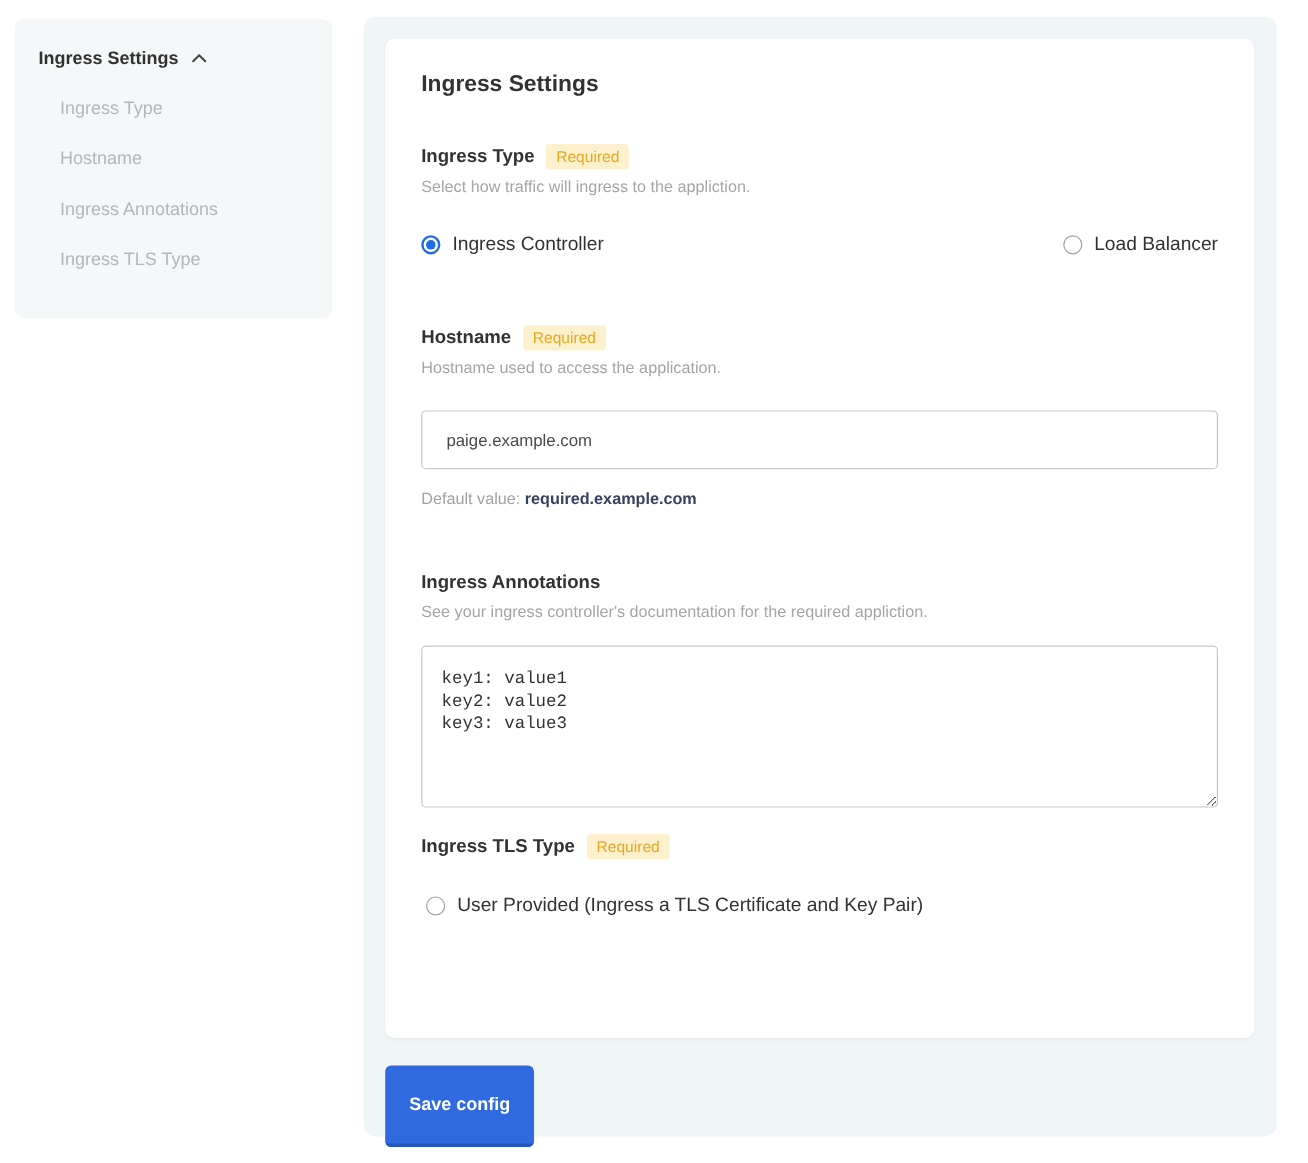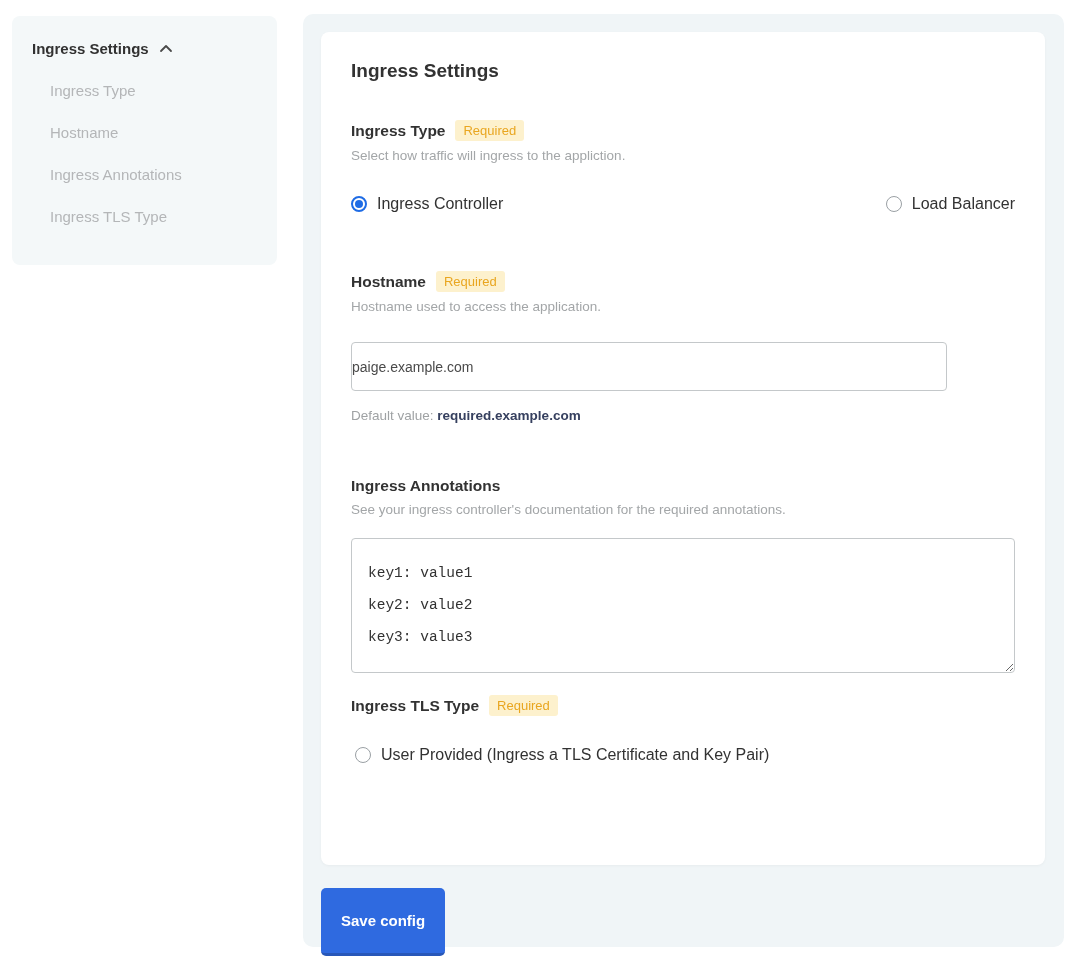--- a/index.html
+++ b/index.html
@@ -133,25 +133,25 @@
     margin-left: 10px;
     font-size: 16px;
     color: #323232;
   }
   .radio-stack .radio-option { margin-top: 30px; margin-left: 4px; }
 
   
   .text-input {
     display: block;
     margin-top: 28px;
-    width: 596px;
+    width: 664px;
     height: 49px;
     border: 1px solid #c4c8ca;
     border-radius: 4px;
-    padding: 0 0;
+    padding: 0 20px;
     font-size: 14px;
     color: #4a4a4a;
     font-family: "Liberation Sans", sans-serif;
     background: #ffffff;
     outline: none;
   }
   .default-line {
     margin-top: 17px;
     font-size: 13.5px;
     color: #9fa2a4;
@@ -162,21 +162,21 @@
   }
   .textarea-input {
     display: block;
     margin-top: 21px;
     width: 664px;
     height: 135px;
     border: 1px solid #c4c8ca;
     border-radius: 4px;
     padding: 18px 16px;
     font-size: 14.5px;
-    line-height: 32px;
+    line-height: 19px;
     color: #323232;
     font-family: "Liberation Mono", "DejaVu Sans Mono", monospace;
     background: #ffffff;
     resize: vertical;
     outline: none;
   }
 
   
   .save-btn {
     margin-top: 23px;
@@ -244,21 +244,21 @@
         </div>
         <p class="help-text">Hostname used to access the application.</p>
         <input class="text-input" type="text" value="paige.example.com" style="">
         <p class="default-line"><span>Default value:</span> <b>required.example.com</b></p>
       </div>
 
       <div class="sec-annotations">
         <div class="section-heading-row">
           <span class="section-heading">Ingress Annotations</span>
         </div>
-        <p class="help-text">See your ingress controller's documentation for the required annotations.</p>
+        <p class="help-text">See your ingress controller's documentation for the required appliction.</p>
         <textarea class="textarea-input" spellcheck="false" style="">key1: value1
 key2: value2
 key3: value3</textarea>
       </div>
 
       <div class="sec-tls">
         <div class="section-heading-row">
           <span class="section-heading">Ingress TLS Type</span>
           <span class="badge">Required</span>
         </div>

